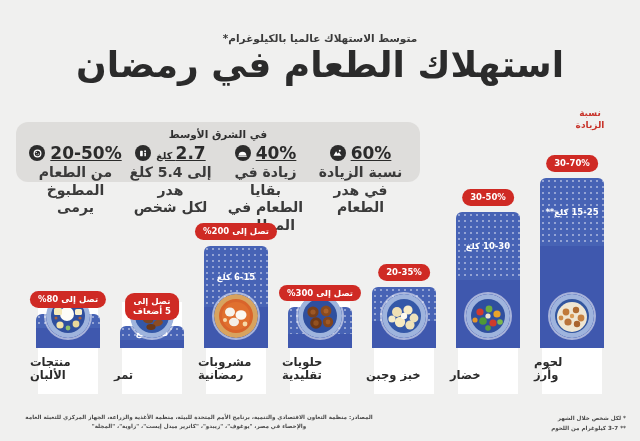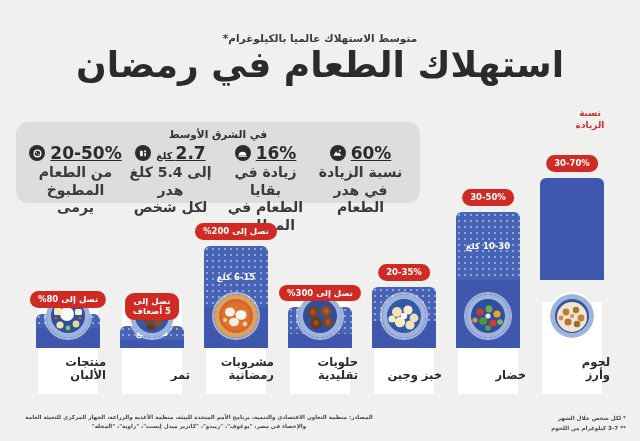--- a/index.html
+++ b/index.html
@@ -22,21 +22,21 @@
     letter-spacing: -0.5px; line-height: 1.18; direction: rtl;
   }
   #subtitle {
     margin-top: 6px; font-size: 10.5px; font-weight: 700;
     color: #3a3a3a; direction: rtl;
   }
 
   
   #stats-panel {
     position: absolute; top: 122px; left: 16px;
-    width: 404px; height: 81px;
+    width: 404px; height: 60px;
     background: #dedddb; border-radius: 12px;
     padding: 6px 8px 4px;
   }
   #stats-heading {
     text-align: center; font-size: 10.5px; font-weight: 700;
     color: #2f2f2f; direction: rtl; margin-bottom: 3px;
   }
   #stats-row { display: flex; flex-direction: row-reverse; justify-content: space-between; padding: 0 4px; }
   .stat { display: flex; flex-direction: column; align-items: center; width: 100px; }
   .stat-top { display: flex; flex-direction: row-reverse; align-items: center; gap: 5px; }
@@ -103,21 +103,21 @@
   .food {
     position: absolute; bottom: 56px; left: 50%;
     transform: translateX(-50%);
     width: 44px; height: 44px; border-radius: 50%;
     z-index: 4; overflow: hidden;
     box-shadow: 0 0 0 2px rgba(255,255,255,0.55);
   }
   .food svg { display: block; }
   .cat-label {
     position: absolute; bottom: 12px; left: 0; width: 100%;
-    text-align: right; font-size: 11.5px; font-weight: 700;
+    text-align: left; font-size: 11.5px; font-weight: 700;
     color: #2b2b2b; line-height: 1.15; direction: rtl; z-index: 6;
   }
 
   
   #footer {
     position: absolute; bottom: 8px; left: 0; width: 640px;
     display: flex; flex-direction: row-reverse;
     justify-content: space-between; align-items: flex-start;
     padding: 0 14px;
   }
@@ -172,21 +172,21 @@
           <div class="stat-desc">إلى 5.4 كلغ هدر<br>لكل شخص</div>
         </div>
         <div class="stat">
           <div class="stat-top">
             <span class="stat-icon">
               <svg width="9" height="7" viewBox="0 0 10 8">
                 <path d="M0.6 6.4 A4.4 4.4 0 0 1 9.4 6.4 Z" fill="#fff"></path>
                 <rect x="0" y="6.6" width="10" height="1" rx="0.5" fill="#fff"></rect>
               </svg>
             </span>
-            <span class="stat-value">16%</span>
+            <span class="stat-value">40%</span>
           </div>
           <div class="stat-desc">زيادة في بقايا<br>الطعام في المطاعم</div>
         </div>
         <div class="stat">
           <div class="stat-top">
             <span class="stat-icon">
               <svg width="9" height="8" viewBox="0 0 10 9">
                 <path d="M0.5 7.5 L3.4 2.6 L5.2 5.4 L6.6 3.6 L9.5 7.5 Z" fill="#fff"></path>
                 <circle cx="7.6" cy="1.9" r="1.1" fill="#fff"></circle>
               </svg>
@@ -343,20 +343,23 @@
             <circle cx="9" cy="26" r="2.6" fill="#e3952a"></circle>
             <circle cx="22" cy="34" r="2.8" fill="#589e3a"></circle>
             <circle cx="22" cy="22" r="2.6" fill="#efe6cd"></circle>
           </svg>
         </div>
         <div class="cat-label">خضار</div>
       </div>
       <div class="col">
         <div class="col-white"></div>
         <div class="bar" style="height: 170px; bottom: 46px;">
+          <div class="bar-top" style="height: 68px;">
+            <span class="bar-label">15-25 كلغ**</span>
+          </div>
           <div class="bar-bottom" style="height: 102px;"></div>
         </div>
         <div class="badge" style="bottom: 222px;">30-70%</div>
         <div class="food">
           <svg width="44" height="44" viewBox="0 0 44 44">
             <circle cx="22" cy="22" r="22" fill="#9fb4dd"></circle>
             <circle cx="22" cy="22" r="17" fill="#32569f"></circle>
             <circle cx="22" cy="23" r="15" fill="#efe6d2"></circle>
             <circle cx="16" cy="18" r="3.4" fill="#c07a3a"></circle>
             <circle cx="26" cy="16" r="3.2" fill="#b06c31"></circle>

